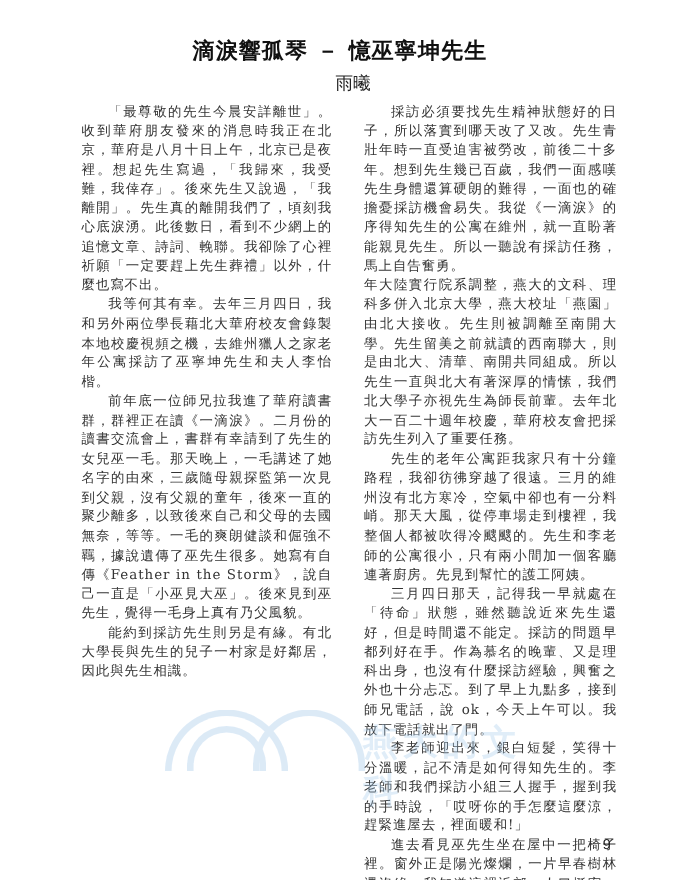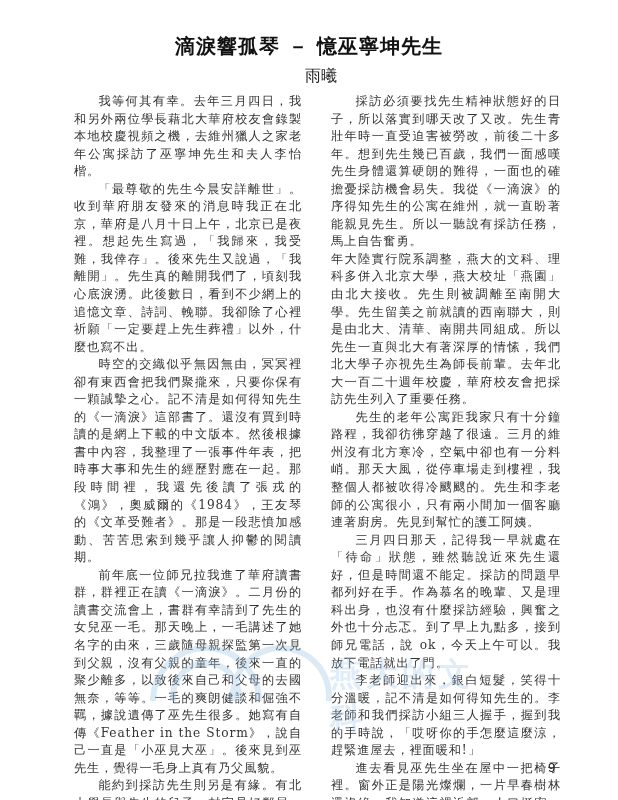--- a/index.html
+++ b/index.html
@@ -28,23 +28,22 @@
             font-size: 14px; color: #a8cdec; letter-spacing: 1px; }
 </style>
 </head>
 <body>
 
 <div class="page">
   <div class="title">滴淚響孤琴 － 憶巫寧坤先生</div>
   <div class="author">雨曦</div>
 
   <div class="col col-left">
+    <p class="para">「最尊敬的先生今晨安詳離世」。收到華府朋友發來的消息時我正在北京，華府是八月十日上午，北京已是夜裡。想起先生寫過，「我歸來，我受難，我倖存」。後來先生又說過，「我離開」。先生真的離開我們了，頃刻我心底淚湧。此後數日，看到不少網上的追憶文章、詩詞、輓聯。我卻除了心裡祈願「一定要趕上先生葬禮」以外，什麼也寫不出。</p>
     <p class="para">我等何其有幸。去年三月四日，我和另外兩位學長藉北大華府校友會錄製本地校慶視頻之機，去維州獵人之家老年公寓採訪了巫寧坤先生和夫人李怡楷。</p>
-    <p class="para">「最尊敬的先生今晨安詳離世」。收到華府朋友發來的消息時我正在北京，華府是八月十日上午，北京已是夜裡。想起先生寫過，「我歸來，我受難，我倖存」。後來先生又說過，「我離開」。先生真的離開我們了，頃刻我心底淚湧。此後數日，看到不少網上的追憶文章、詩詞、輓聯。我卻除了心裡祈願「一定要趕上先生葬禮」以外，什麼也寫不出。</p>
-    <p class="para">時空的交織似乎無因無由，冥冥裡卻有東西會把我們聚攏來，只要你保有一顆誠摯之心。記不清是如何得知先生的《一滴淚》這部書了。還沒有買到時讀的是網上下載的中文版本。然後根據書中內容，我整理了一張事件年表，把時事大事和先生的經歷對應在一起。那段時間裡，我還先後讀了張戎的《鴻》，奧威爾的《1984》，王友琴的《文革受難者》。那是一段悲憤加感動、苦苦思索到幾乎讓人抑鬱的閱讀期。</p>
     <p class="para">前年底一位師兄拉我進了華府讀書群，群裡正在讀《一滴淚》。二月份的讀書交流會上，書群有幸請到了先生的女兒巫一毛。那天晚上，一毛講述了她名字的由來，三歲隨母親探監第一次見到父親，沒有父親的童年，後來一直的聚少離多，以致後來自己和父母的去國無奈，等等。一毛的爽朗健談和倔強不羈，據說遺傳了巫先生很多。她寫有自傳《Feather in the Storm》，說自己一直是「小巫見大巫」。後來見到巫先生，覺得一毛身上真有乃父風貌。</p>
     <p class="para">能約到採訪先生則另是有緣。有北大學長與先生的兒子一村家是好鄰居，因此與先生相識。</p>
 
   </div>
 
   <div class="col col-right">
     <p class="para">採訪必須要找先生精神狀態好的日子，所以落實到哪天改了又改。先生青壯年時一直受迫害被勞改，前後二十多年。想到先生幾已百歲，我們一面感嘆先生身體還算硬朗的難得，一面也的確擔憂採訪機會易失。我從《一滴淚》的序得知先生的公寓在維州，就一直盼著能親見先生。所以一聽說有採訪任務，馬上自告奮勇。</p>
     <p class="para noindent">年大陸實行院系調整，燕大的文科、理科多併入北京大學，燕大校址「燕園」由北大接收。先生則被調離至南開大學。先生留美之前就讀的西南聯大，則是由北大、清華、南開共同組成。所以先生一直與北大有著深厚的情愫，我們北大學子亦視先生為師長前輩。去年北大一百二十週年校慶，華府校友會把採訪先生列入了重要任務。</p>
     <p class="para">先生的老年公寓距我家只有十分鐘路程，我卻彷彿穿越了很遠。三月的維州沒有北方寒冷，空氣中卻也有一分料峭。那天大風，從停車場走到樓裡，我整個人都被吹得冷颼颼的。先生和李老師的公寓很小，只有兩小間加一個客廳連著廚房。先見到幫忙的護工阿姨。</p>
     <p class="para">三月四日那天，記得我一早就處在「待命」狀態，雖然聽說近來先生還好，但是時間還不能定。採訪的問題早都列好在手。作為慕名的晚輩、又是理科出身，也沒有什麼採訪經驗，興奮之外也十分忐忑。到了早上九點多，接到師兄電話，說 ok，今天上午可以。我放下電話就出了門。</p>

